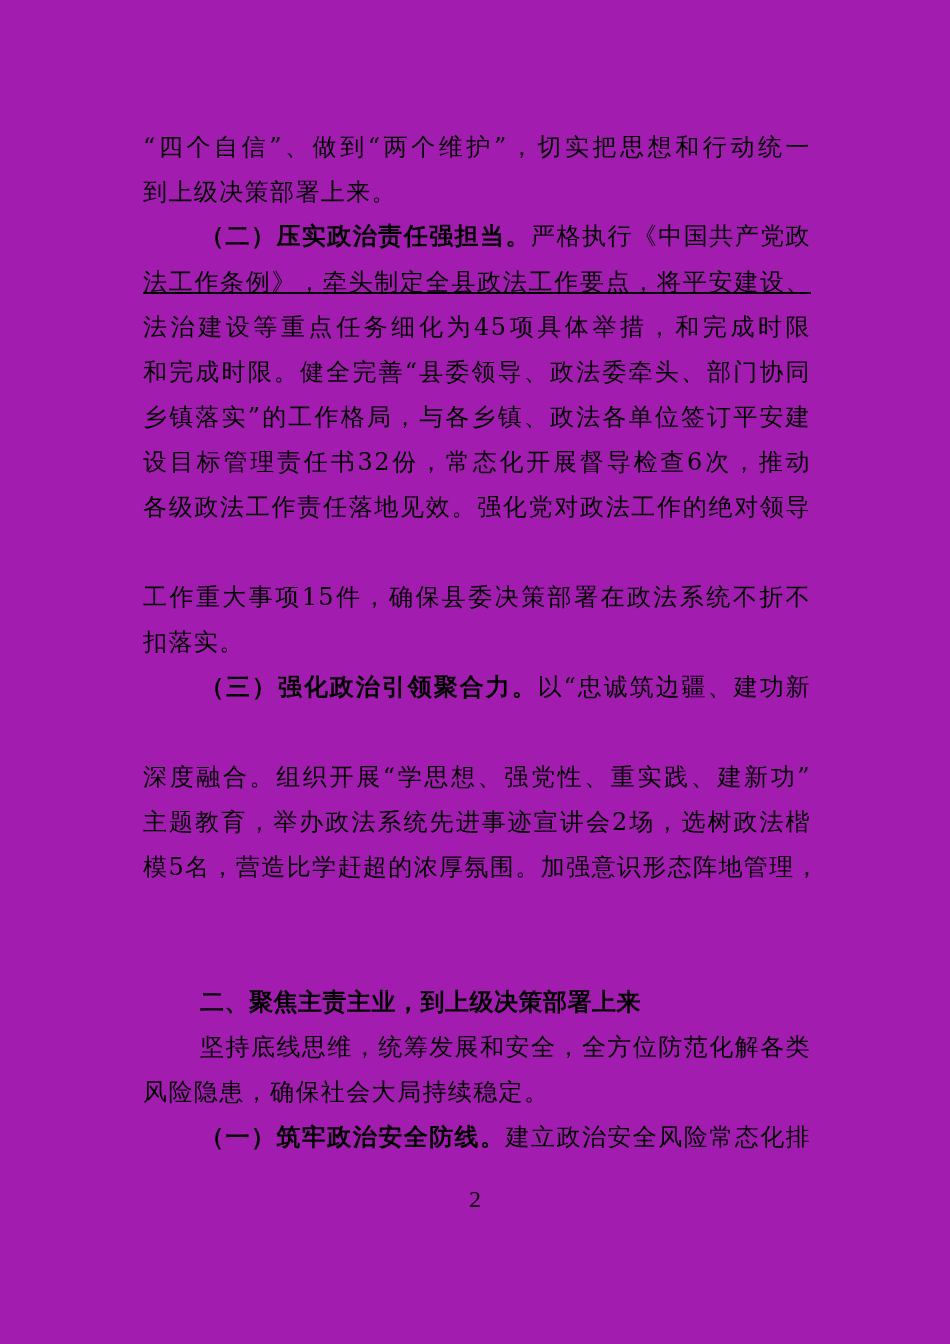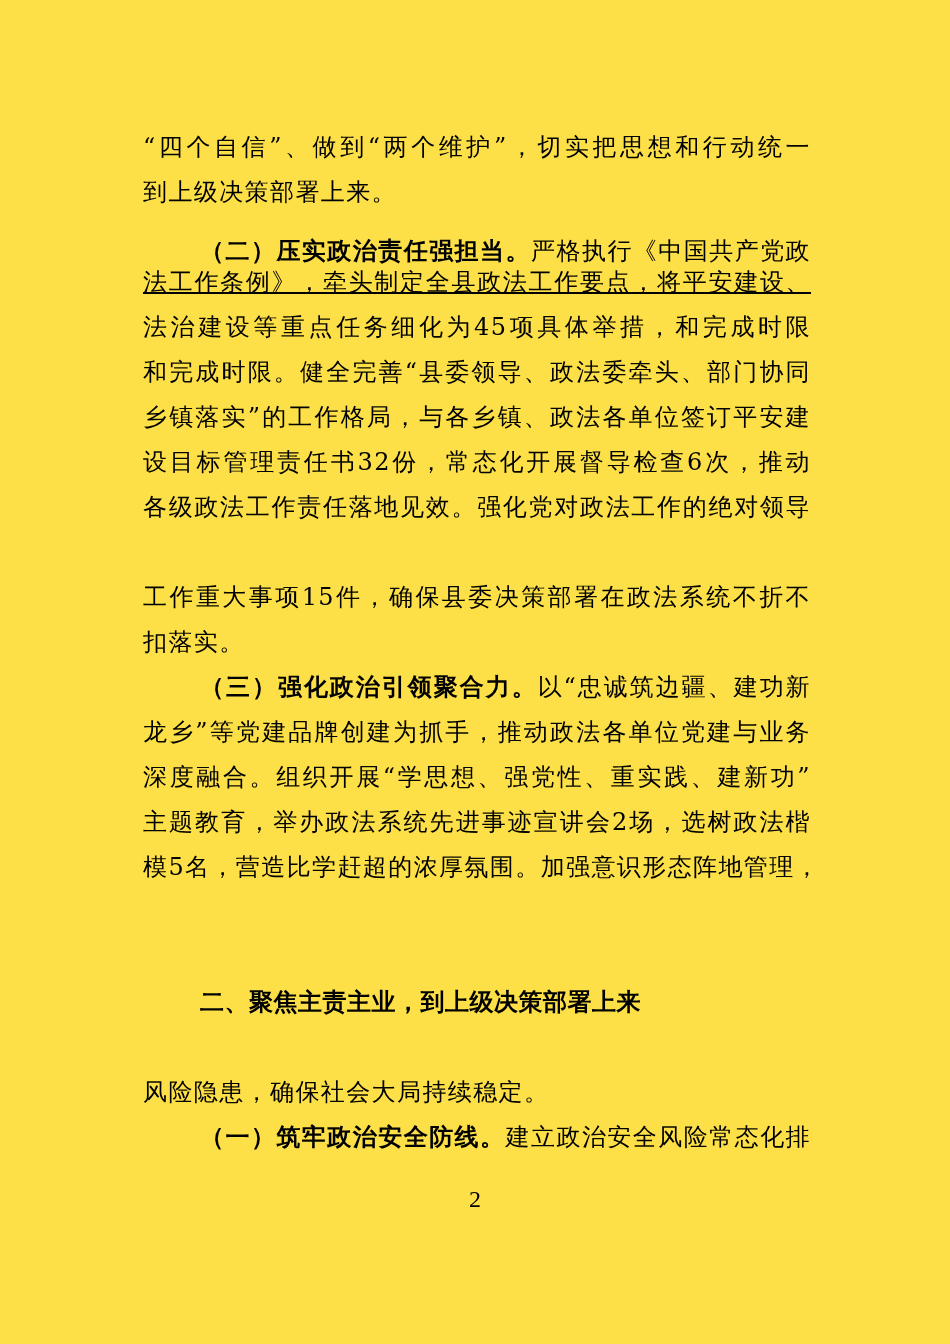--- a/index.html
+++ b/index.html
@@ -1,19 +1,19 @@
 <!DOCTYPE html>
 <html><head>
   <meta charset="utf-8">
   <style>
     html, body { margin: 0; padding: 0; background: #ffffff; }
     body { width: 950px; height: 1344px; position: relative; overflow: hidden; }
     .page {
       position: absolute; left: 0; top: 0; width: 950px; height: 1344px;
-      background: #fde047; color: #000000;
+      background: #a21caf; color: #000000;
       font-family: "DejaVu Serif", "Liberation Serif", serif;
     }
     .line {
       position: absolute; left: 143px; width: 668px;
       height: 45px; line-height: 45px;
       font-size: 24px; white-space: nowrap;
       letter-spacing: 1.4px;
       text-align: justify; text-align-last: justify;
     }
     .line.last { text-align-last: left; }
@@ -30,36 +30,36 @@
     }
   </style>
 </head>
 <body>
 
 <div class="page">
 
   <div class="line" style="top:125px;">“四个自信”、做到“两个维护”，切实把思想和行动统一</div>
   <div class="line last" style="top:170px;">到上级决策部署上来。</div>
 
-  <div class="line indent" style="top:229px;"><span class="bold-lead">（二）压实政治责任强担当。</span><span>严格执行《中国共产党政</span></div>
+  <div class="line indent" style="top:214px;"><span class="bold-lead">（二）压实政治责任强担当。</span><span>严格执行《中国共产党政</span></div>
   <div class="line" style="top:260px;text-decoration:underline;">法工作条例》，牵头制定全县政法工作要点，将平安建设、</div>
   <div class="line" style="top:305px;">法治建设等重点任务细化为45项具体举措，和完成时限</div>
   <div class="line" style="top:395px;">乡镇落实”的工作格局，与各乡镇、政法各单位签订平安建</div>
   <div class="line" style="top:350px;">和完成时限。健全完善“县委领导、政法委牵头、部门协同</div>
   <div class="line" style="top:440px;">设目标管理责任书32份，常态化开展督导检查6次，推动</div>
   <div class="line" style="top:485px;">各级政法工作责任落地见效。强化党对政法工作的绝对领导</div>
   <div class="line" style="top:575px;">工作重大事项15件，确保县委决策部署在政法系统不折不</div>
   <div class="line last" style="top:620px;">扣落实。</div>
 
   <div class="line indent" style="top:665px;"><span class="bold-lead">（三）强化政治引领聚合力。</span><span>以“忠诚筑边疆、建功新</span></div>
-  <div class="line" style="top:710px;">龙乡”等党建品牌创建为抓手，推动政法各单位党建与业务</div>
   <div class="line" style="top:755px;">深度融合。组织开展“学思想、强党性、重实践、建新功”</div>
   <div class="line" style="top:800px;">主题教育，举办政法系统先进事迹宣讲会2场，选树政法楷</div>
   <div class="line" style="top:845px;">模5名，营造比学赶超的浓厚氛围。加强意识形态阵地管理，</div>
 
   <div class="heading" style="top:980px;">二、聚焦主责主业，到上级决策部署上来</div>
 
+  <div class="line indent" style="top:1025px;">坚持底线思维，统筹发展和安全，全方位防范化解各类</div>
   <div class="line last" style="top:1070px;">风险隐患，确保社会大局持续稳定。</div>
 
   <div class="line indent" style="top:1115px;"><span class="bold-lead">（一）筑牢政治安全防线。</span><span>建立政治安全风险常态化排</span></div>
 
   <div class="page-number">2</div>
 </div>
 
 </body></html>

